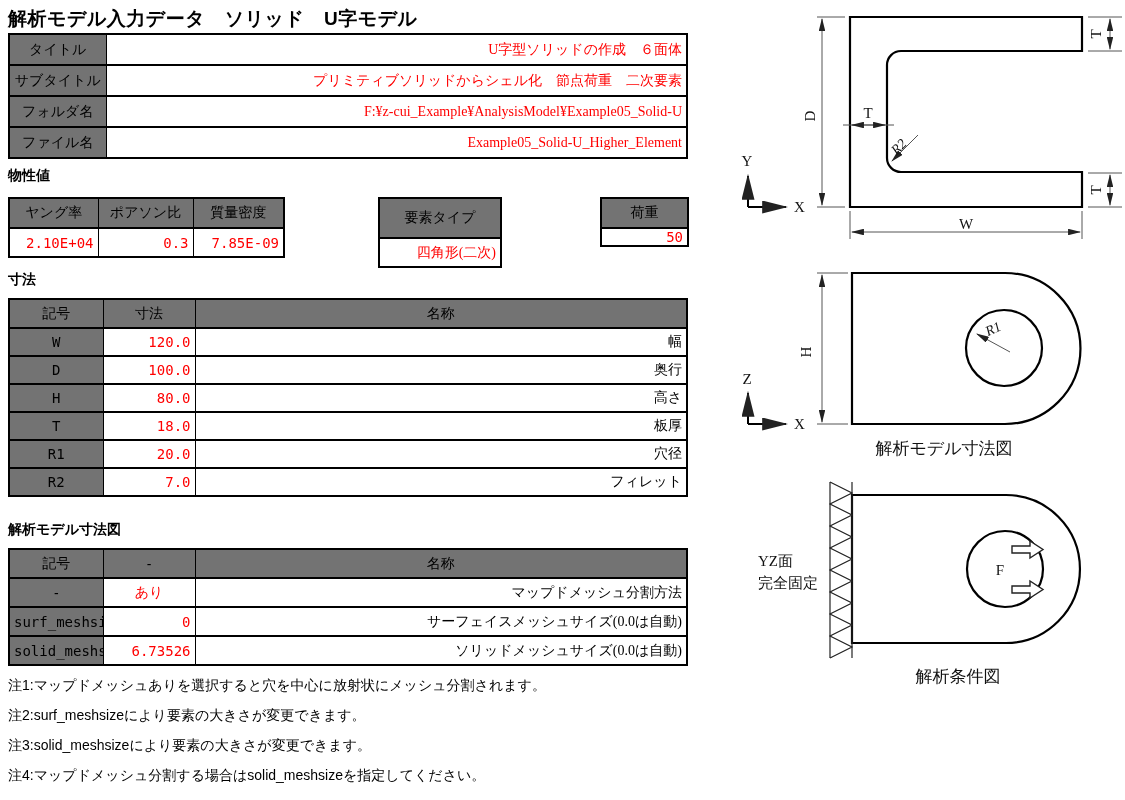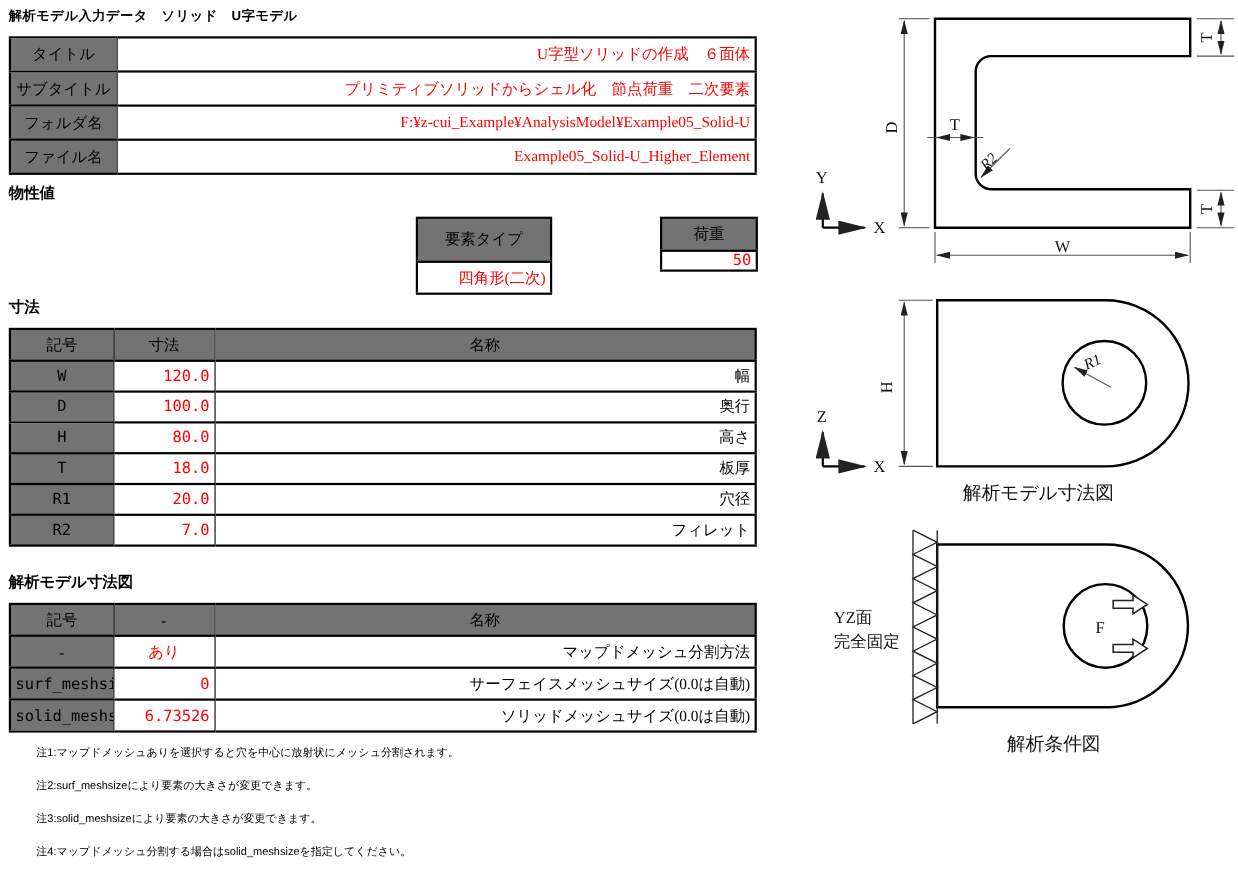--- a/index.html
+++ b/index.html
@@ -1,35 +1,35 @@
 <!DOCTYPE html>
 <html><head>
 <meta charset="utf-8">
 <style>
   html,body{margin:0;padding:0;background:#fff;}
   .page{
     position:relative;width:1125px;height:800px;background:#ffffff;overflow:hidden;
     font-family:"Liberation Sans","DejaVu Sans",sans-serif;color:#000;
   }
   .abs{position:absolute;}
-  .page-title{left:8px;top:6px;font-size:12px;font-weight:bold;letter-spacing:.5px;}
+  .page-title{left:8px;top:6px;font-size:19px;font-weight:bold;letter-spacing:.5px;}
   .sec-head{font-size:14px;font-weight:bold;}
 
   table{border-collapse:collapse;table-layout:fixed;}
   .xt{border:2px solid #000;}
   .xt td{border:1px solid #000;border-top:2px solid #000;border-bottom:2px solid #000;
          font-size:14px;padding:0 4px;overflow:hidden;white-space:nowrap;}
   .gray{background:#737373;text-align:center;}
   .red{color:#ff0000;}
   .mono{font-family:"DejaVu Sans Mono","Liberation Mono",monospace;}
   .vright{text-align:right;padding-right:6px;}
   .vleft{text-align:right;padding-left:5px;font-family:Liberation Serif, serif;}
   .small-label{font-size:10.5px;padding:0 1px;}
   .sub-label{font-size:12px;}
-  .note{font-size:10px;white-space:nowrap;margin-left:25px;}
+  .note{font-size:14px;white-space:nowrap;}
   svg text{font-family:"Liberation Serif","DejaVu Serif",serif;fill:#111;}
   .dimtxt{font-size:15px;}
   .captxt{font-size:17px;}
   .itl{font-style:italic;font-size:14px;}
   .jp-s{font-size:15px;}
 </style>
 </head>
 <body>
 
 <div class="page">
@@ -56,20 +56,39 @@
     </tr>
     <tr style="height:31px">
       <td class="gray">ファイル名</td>
       <td class="red vleft mono">Example05_Solid-U_Higher_Element</td>
     </tr>
   </tbody>
     </table>
 
   <div class="abs sec-head" style="left:8px;top:167px;">物性値</div>
 
+  <table class="abs xt" style="left:8px;top:197px;width:275px;">
+    <colgroup>
+        <col style="width:89px">
+        <col style="width:95px">
+        <col style="width:91px">
+      </colgroup>
+    <tbody>
+        <tr style="height:30px">
+      <td class="gray">ヤング率</td>
+      <td class="gray">ポアソン比</td>
+      <td class="gray">質量密度</td>
+    </tr>
+    <tr style="height:29px">
+      <td class="red mono vright">2.10E+04</td>
+      <td class="red mono vright">0.3</td>
+      <td class="red mono vright">7.85E-09</td>
+    </tr>
+  </tbody>
+    </table>
 
   <table class="abs xt" style="left:378px;top:197px;width:122px;">
     <colgroup>
         <col style="width:122px">
       </colgroup>
     <tbody>
         <tr style="height:40px">
       <td class="gray">要素タイプ</td>
     </tr>
     <tr style="height:29px">

